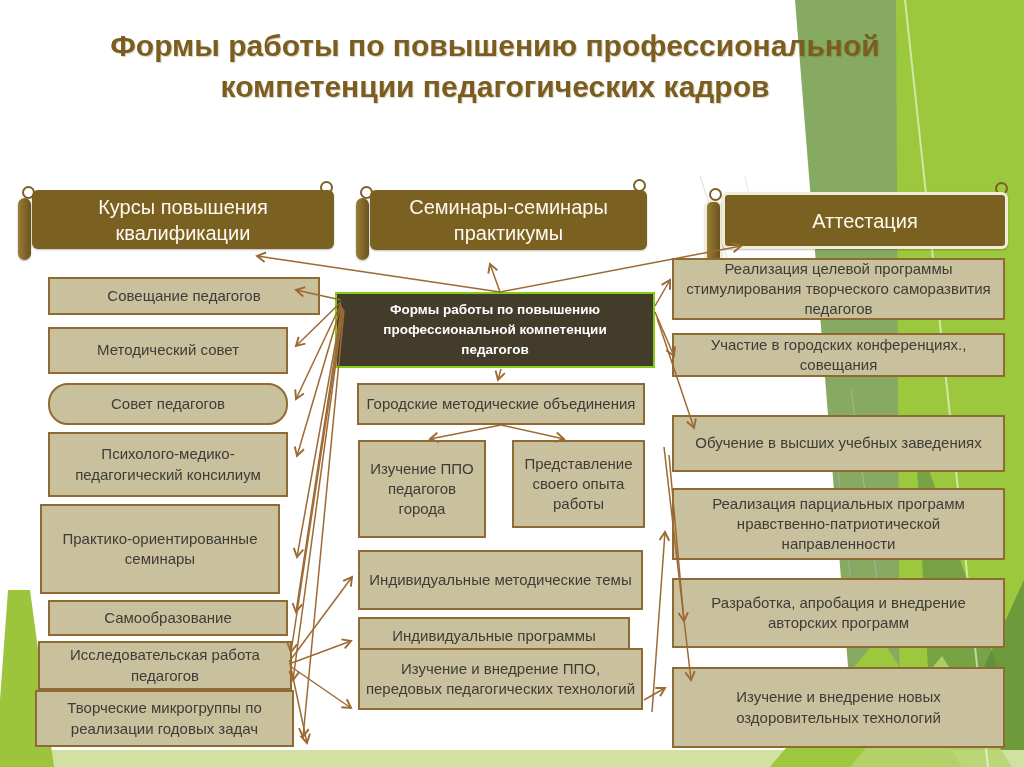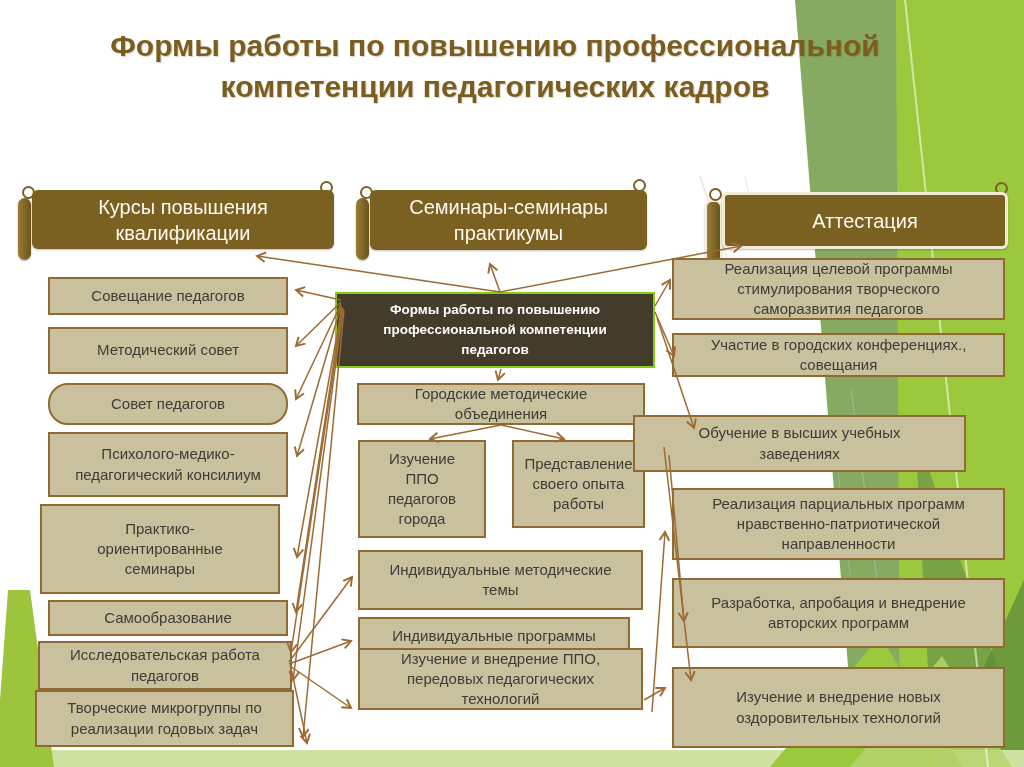--- a/index.html
+++ b/index.html
@@ -37,21 +37,21 @@
   .banner-face.outlined{border:3px solid #f2ecd7;}
   .banner-roll{position:absolute;z-index:3;width:13px;border-radius:7px;
         background:linear-gradient(90deg,#9a7c35,#6a531d);box-shadow:0 1px 2px rgba(0,0,0,.3);}
   .banner-roll.outlined{border:2px solid #f2ecd7;}
   .curl{position:absolute;z-index:3;width:9px;height:9px;border:2px solid #7a6122;border-radius:50%;background:transparent;}
 
   
   .box{position:absolute;z-index:3;background:var(--box-fill,#c9c09e);
         border:2px solid var(--box-border,#8f6b33);color:#3e3c35;
         display:flex;align-items:center;justify-content:center;text-align:center;
-        font-size:15px;line-height:1.35;padding:2px 24px;box-sizing:border-box;}
+        font-size:15px;line-height:1.35;padding:2px 4px;box-sizing:border-box;}
   .center-box{position:absolute;z-index:3;left:335px;top:292px;width:320px;height:76px;
         background:var(--center-fill,#443c2b);border:2px solid #84cc16;color:#ffffff;
         display:flex;align-items:center;justify-content:center;text-align:center;
         font-size:13.5px;font-weight:bold;line-height:1.5;padding:4px 14px;box-sizing:border-box;}
 
   svg.decor-lines{position:absolute;left:0;top:0;z-index:1;pointer-events:none;}
   svg.arrows{position:absolute;left:0;top:0;z-index:4;pointer-events:none;}
 </style>
 </head>
 <body>
@@ -96,21 +96,21 @@
   <div class="curl" style="left:709px;top:188px;"></div>
   <div class="curl" style="left:995px;top:182px;"></div>
   <div class="banner-face outlined" style="left:722px;top:192px;width:286px;height:57px;">
     <span>Аттестация</span>
   </div>
 
   <div class="center-box">
     <span>Формы работы по повышению профессиональной компетенции педагогов</span>
   </div>
 
-  <div class="box" style="left:48px;top:277px;width:240px;height:38px;">
+  <div class="box" style="left:48px;top:277px;width:272px;height:38px;">
     <span>Совещание педагогов</span>
     </div>
   <div class="box" style="left:48px;top:327px;width:240px;height:47px;">
     <span>Методический совет</span>
     </div>
   <div class="box" style="left:48px;top:383px;width:240px;height:42px;border-radius:20px;">
     <span>Совет педагогов</span>
     </div>
   <div class="box" style="left:48px;top:432px;width:240px;height:65px;">
     <span>Психолого-медико-педагогический консилиум</span>
@@ -146,21 +146,21 @@
   <div class="box" style="left:358px;top:648px;width:285px;height:62px;">
     <span>Изучение и внедрение ППО, передовых педагогических технологий</span>
     </div>
 
   <div class="box" style="left:672px;top:258px;width:333px;height:62px;">
     <span>Реализация целевой программы стимулирования творческого саморазвития педагогов</span>
     </div>
   <div class="box" style="left:672px;top:333px;width:333px;height:44px;">
     <span>Участие в городских конференциях., совещания</span>
     </div>
-  <div class="box" style="left:633px;top:415px;width:333px;height:57px;">
+  <div class="box" style="left:672px;top:415px;width:333px;height:57px;">
     <span>Обучение в высших учебных заведениях</span>
     </div>
   <div class="box" style="left:672px;top:488px;width:333px;height:72px;">
     <span>Реализация парциальных программ нравственно-патриотической направленности</span>
     </div>
   <div class="box" style="left:672px;top:578px;width:333px;height:70px;">
     <span>Разработка, апробация и внедрение авторских программ</span>
     </div>
   <div class="box" style="left:672px;top:667px;width:333px;height:81px;">
     <span>Изучение и внедрение новых оздоровительных технологий</span>

